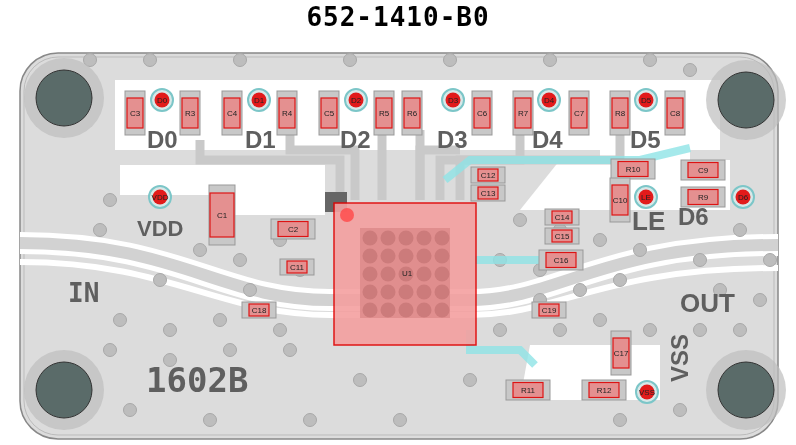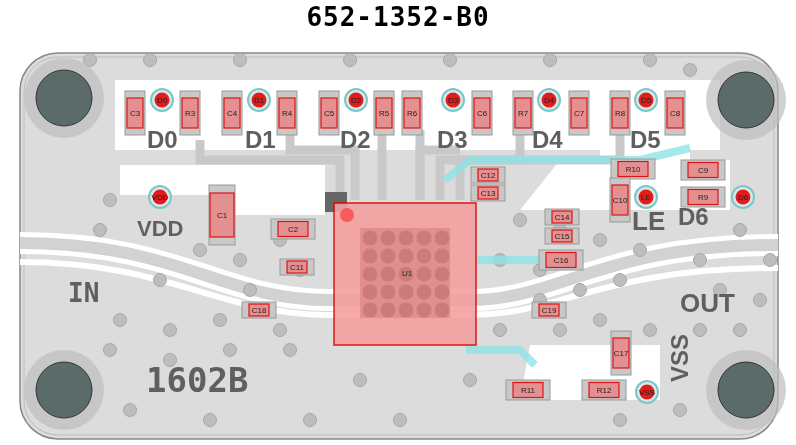--- a/index.html
+++ b/index.html
@@ -6,21 +6,21 @@
   body{width:796px;height:445px;position:relative;overflow:hidden;font-family:"DejaVu Sans",sans-serif;}
   #title{position:absolute;left:0;top:2px;width:796px;text-align:center;font-family:"DejaVu Sans Mono",monospace;font-weight:bold;font-size:26px;color:#000;letter-spacing:1px;}
   svg{position:absolute;left:0;top:0;}
   .silk{font-family:"Liberation Sans",sans-serif;font-weight:bold;fill:#5f5f5f;}
   .mono{font-family:"DejaVu Sans Mono",monospace;font-weight:bold;fill:#5f5f5f;}
   .ref{font-family:"Liberation Sans",sans-serif;font-size:8px;fill:#222;text-anchor:middle;dominant-baseline:central;}
 </style>
 </head>
 <body>
 
-<div id="title">652-1352-B0</div>
+<div id="title">652-1410-B0</div>
 
 <svg width="796" height="445" viewBox="0 0 796 445">
 
   <rect x="20" y="53" width="758" height="386" rx="38" fill="#dcdcdc" stroke="#888" stroke-width="1.5"></rect>
   <rect x="24" y="57" width="750" height="378" rx="34" fill="none" stroke="#bbb" stroke-width="1"></rect>
 
   <path d="M115 80 H720 V150 H690 V160 H600 V150 H115 Z" fill="#ffffff"></path>
   <path d="M120 165 H325 V215 H230 V195 H120 Z" fill="#ffffff"></path>
   <path d="M560 160 H730 V210 H520 Z" fill="#ffffff"></path>
   <path d="M530 345 H660 V400 H520 Z" fill="#ffffff"></path>

